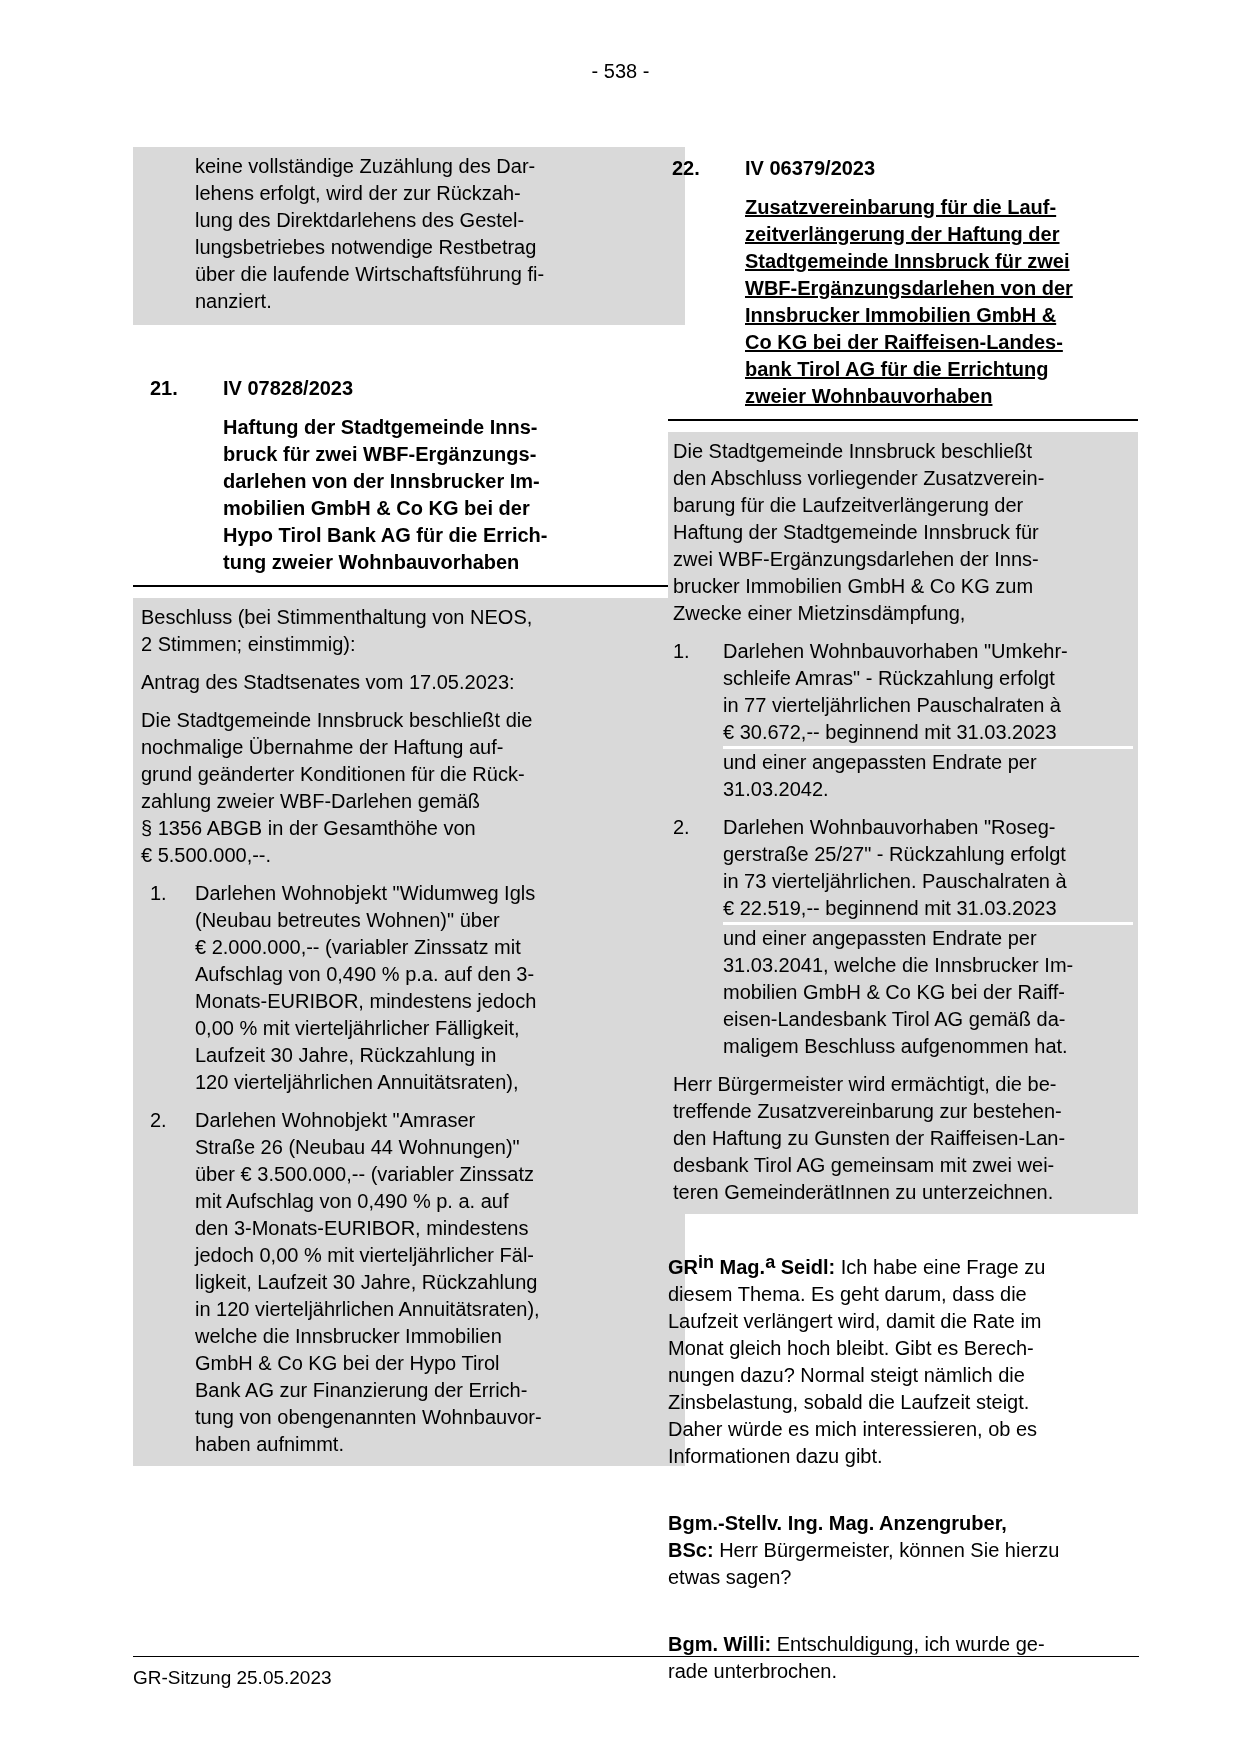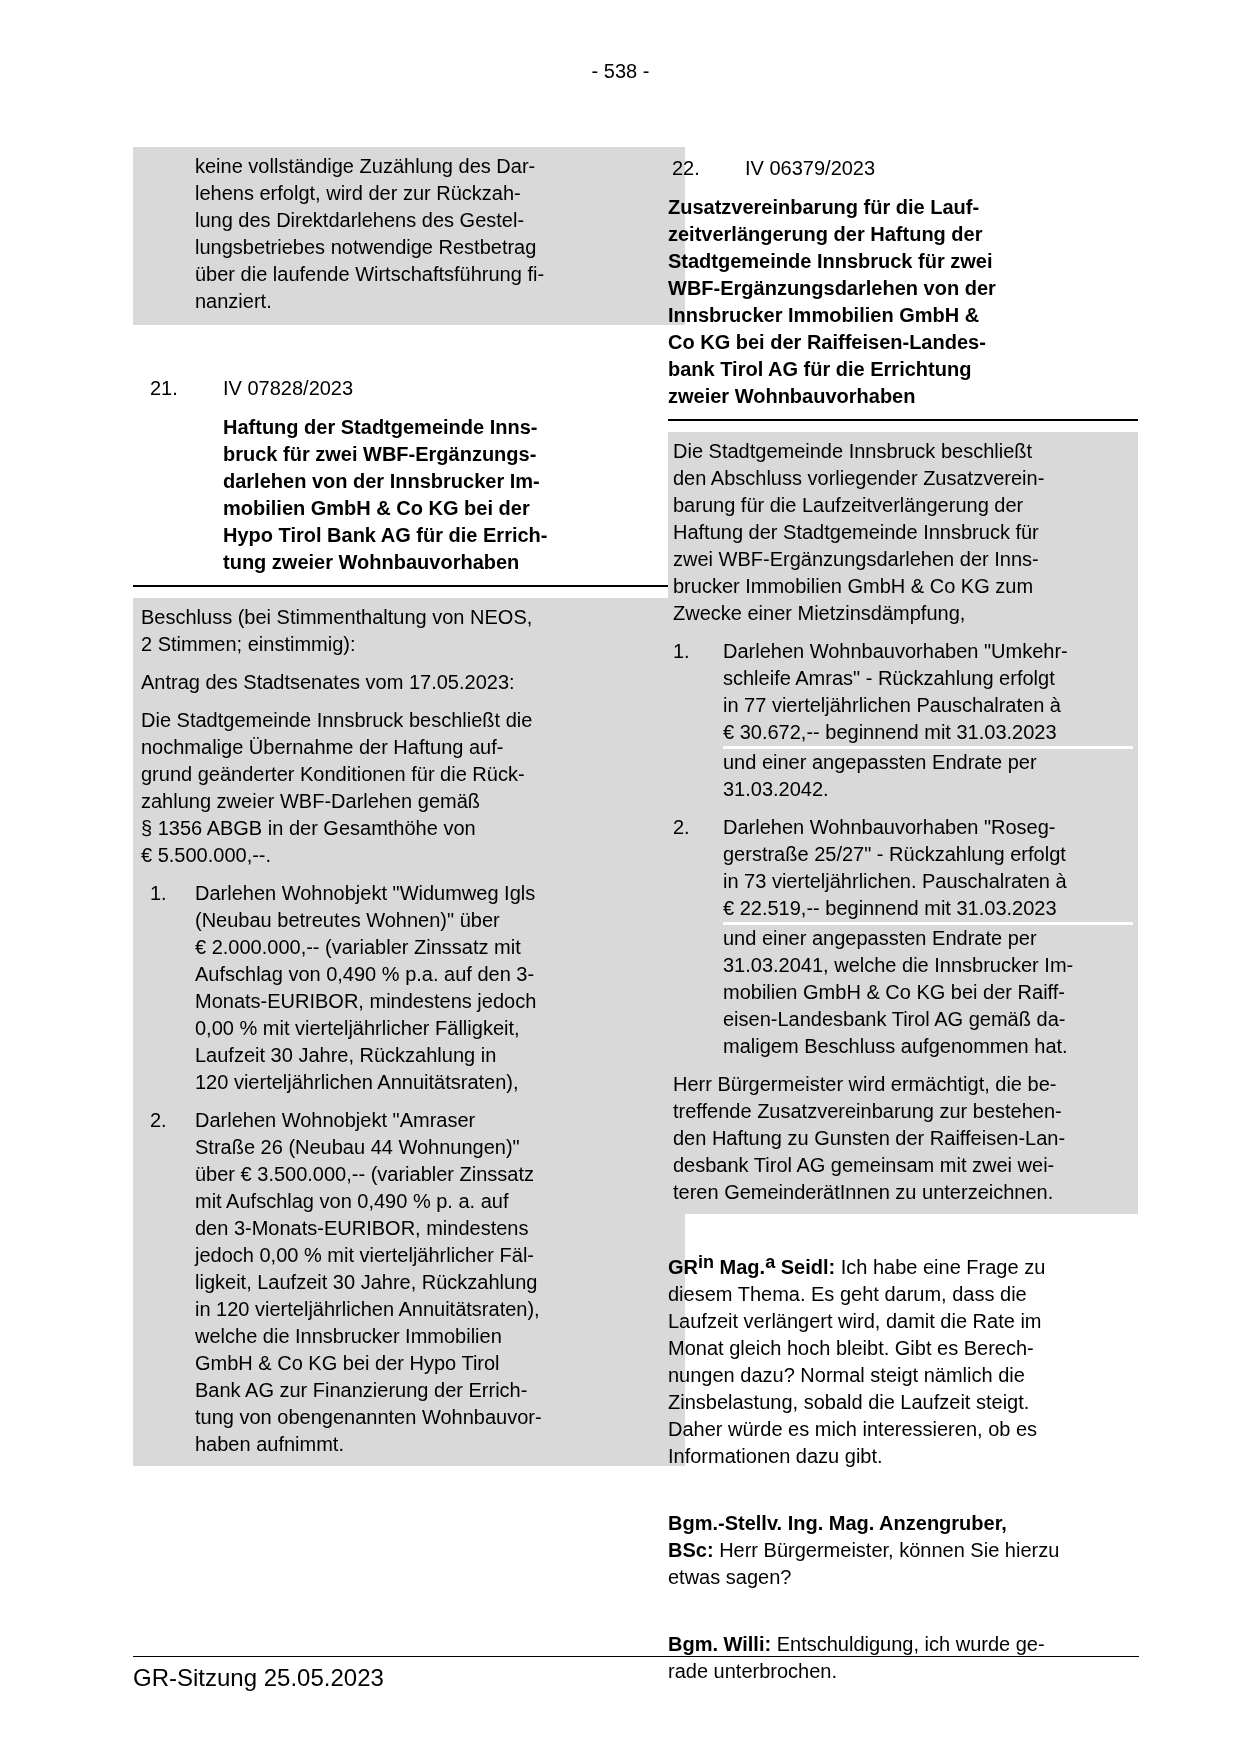--- a/index.html
+++ b/index.html
@@ -9,43 +9,43 @@
     position:relative;overflow:hidden;
   }
   .pre{white-space:pre-line;}
   p{margin:0;}
   .page-num{position:absolute;top:58px;left:0;width:100%;text-align:center;}
   .col{position:absolute;}
   .col-left{left:133px;top:147px;width:552px;}
   .col-right{left:668px;top:155px;width:470px;}
   .hl{background:#d9d9d9;}
   .carryover{padding:6px 8px 10px 62px;}
-  .item-heading{position:relative;font-weight:normal;}
+  .item-heading{position:relative;font-weight:bold;}
   .col-left .item-heading{padding-left:90px;margin-top:50px;}
   .col-right .item-heading{padding-left:77px;}
   .item-num{position:absolute;left:17px;}
   .col-right .item-num{left:4px;}
   .item-title{font-weight:bold;margin-top:12px;}
   .col-left .item-title{margin-left:90px;}
-  .col-right .item-title{}
+  .col-right .item-title{margin-left:77px;text-decoration:underline;}
   .rule{border-top:2px solid #000;margin-top:9px;}
   .intro{margin-top:13px;}
   .res{margin-top:11px;padding:6px 8px 8px 8px;}
   .col-right .res{padding:6px 5px 8px 5px;}
   .res .rp{margin-bottom:11px;}
   .res .rp:last-child{margin-bottom:0;}
   .li{position:relative;padding-left:54px;}
   .li .num{position:absolute;left:9px;top:0;}
   .col-right .li{padding-left:50px;}
   .col-right .li .num{left:0;}
   .li-b{border-top:3px solid #ffffff;}
   .speech{margin-top:13px;}
   .b{font-weight:bold;}
   sup.s{font-size:18px;line-height:0;vertical-align:6px;}
-  .footer{position:absolute;left:133px;top:1656px;width:1006px;border-top:1px solid #000;padding-top:7px;font-size:24px;}
+  .footer{position:absolute;left:133px;top:1656px;width:1006px;border-top:1px solid #000;padding-top:7px;font-size:19px;}
 </style>
 </head>
 <body>
 
 <div class="page-num">- 538 -</div>
 
 <div class="col col-left">
 
   <div class="hl carryover pre">keine vollständige Zuzählung des Dar-
 lehens erfolgt, wird der zur Rückzah-

